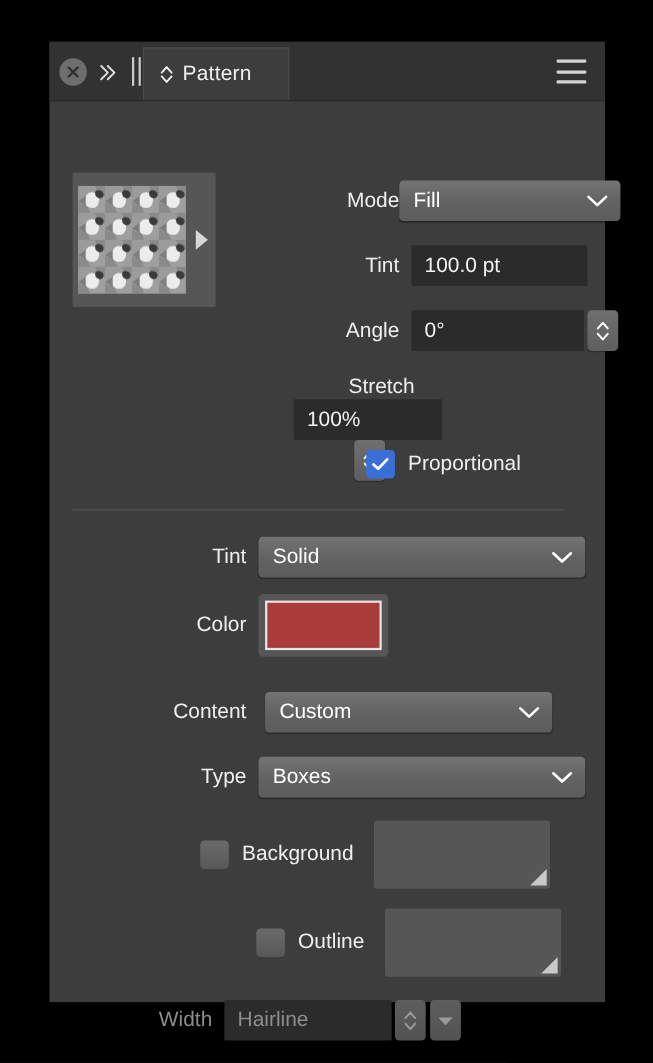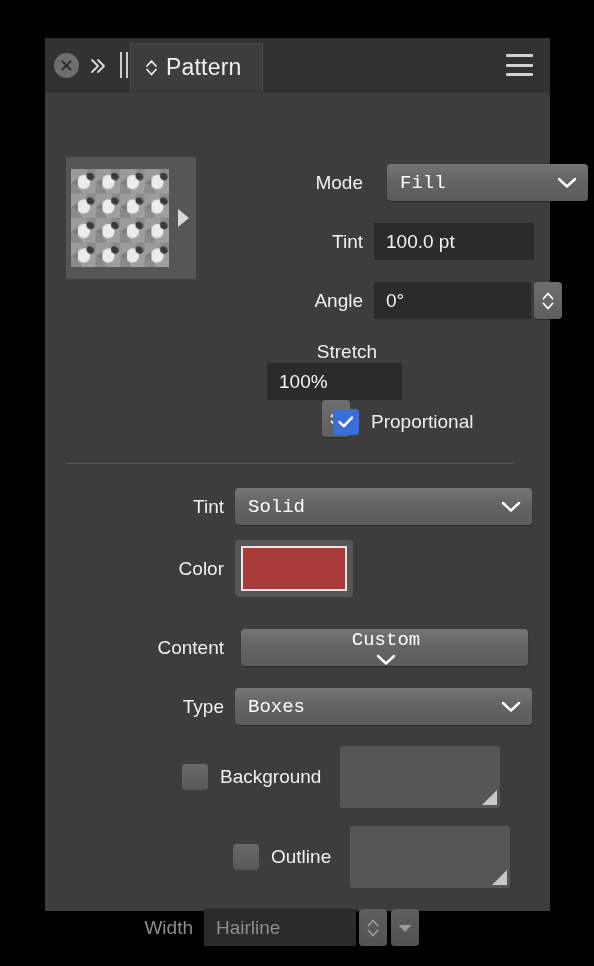--- a/index.html
+++ b/index.html
@@ -83,21 +83,21 @@
     border: 1px solid #4b4b4b;
     border-bottom: none;
     box-sizing: border-box;
     display: flex;
     align-items: center;
     gap: 8px;
     padding-left: 14px;
   }
   .tab-label {
     color: #f0f0f0;
-    font-size: 23px;
+    font-size: 19px;
     letter-spacing: .2px;
   }
   .hamburger {
     position: absolute;
     right: 17px;
     top: 16px;
     width: 27px;
     height: 22px;
     display: flex;
     flex-direction: column;
@@ -165,21 +165,20 @@
   
   .dropdown {
     background: linear-gradient(to bottom, #747474 0%, #636363 50%, #5c5c5c 100%);
     border-radius: 4px;
     height: 37px;
     display: flex;
     align-items: center;
     box-sizing: border-box;
     padding: 0 10px 0 13px;
     box-shadow: 0 1px 1px rgba(0,0,0,.35);
-    font-family: Liberation Mono, monospace;
   }
   .dropdown .val {
     color: #ffffff;
     font-size: 19px;
     flex: 1;
     white-space: nowrap;
     overflow: hidden;
   }
 
   
@@ -334,21 +333,21 @@
               <path d="M0 14 L7 9 L7 18 Z" fill="#7d7d7d"></path>
             </pattern>
           </defs>
           <rect width="98" height="98" fill="url(#pat)"></rect>
         </svg>
       </div>
       <div class="preview-tri"></div>
     </div>
 
     <div class="row" style="left:245px; top:72px;">
-      <span class="lbl" style="width:73px; margin-right:24px;">Mode</span>
+      <span class="lbl" style="width:73px; margin-right:0;">Mode</span>
       <div class="dropdown" style="width:201px;">
         <span class="val">Fill</span>
         <svg width="22" height="13" viewBox="0 0 22 13">
           <path d="M3 3 L11 10.5 L19 3" stroke="#ffffff" stroke-width="2.4" fill="none" stroke-linecap="round" stroke-linejoin="round"></path>
         </svg>
       </div>
     </div>
 
     <div class="row" style="left:245px; top:131px;">
       <span class="lbl" style="width:73px; margin-right:11px;">Tint</span>
@@ -406,21 +405,21 @@
 
     <div class="row" style="left:61px; top:448px;">
       <span class="lbl" style="width:118px; margin-right:11px;">Color</span>
       <div class="color-btn">
         <div class="color-chip" id="color-chip" style="background: rgb(169, 60, 59);"></div>
       </div>
     </div>
 
     <div class="row" style="left:48px; top:537px;">
       <span class="lbl" style="width:131px; margin-right:17px;">Content</span>
-      <div class="dropdown" style="width:287px;flex-direction:column;">
+      <div class="dropdown" style="width:261px;">
         <span class="val">Custom</span>
         <svg width="22" height="13" viewBox="0 0 22 13">
           <path d="M3 3 L11 10.5 L19 3" stroke="#ffffff" stroke-width="2.4" fill="none" stroke-linecap="round" stroke-linejoin="round"></path>
         </svg>
       </div>
     </div>
 
     <div class="row" style="left:48px; top:596px;">
       <span class="lbl" style="width:131px; margin-right:11px;">Type</span>
       <div class="dropdown" style="width:297px;">

